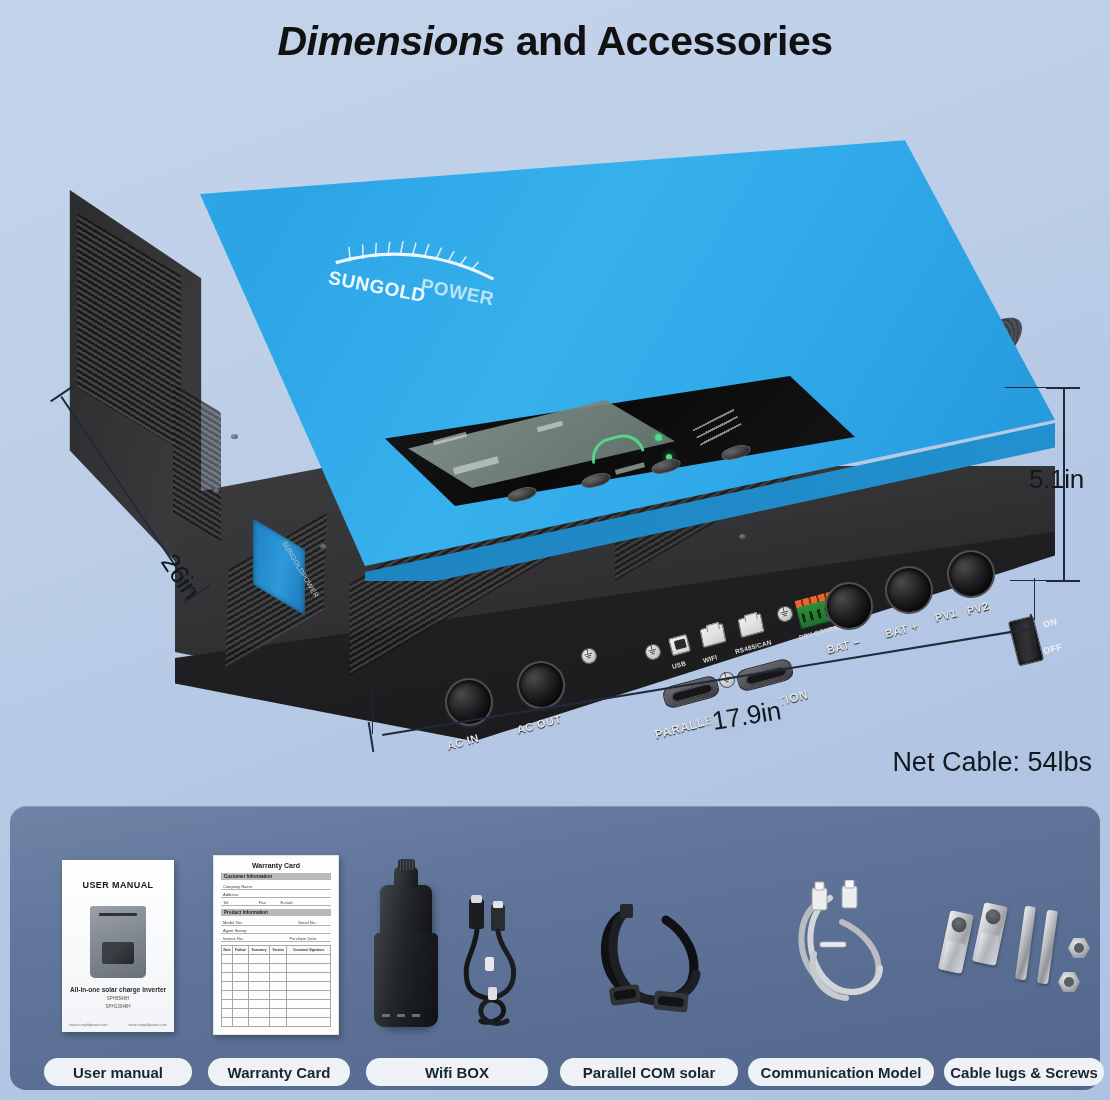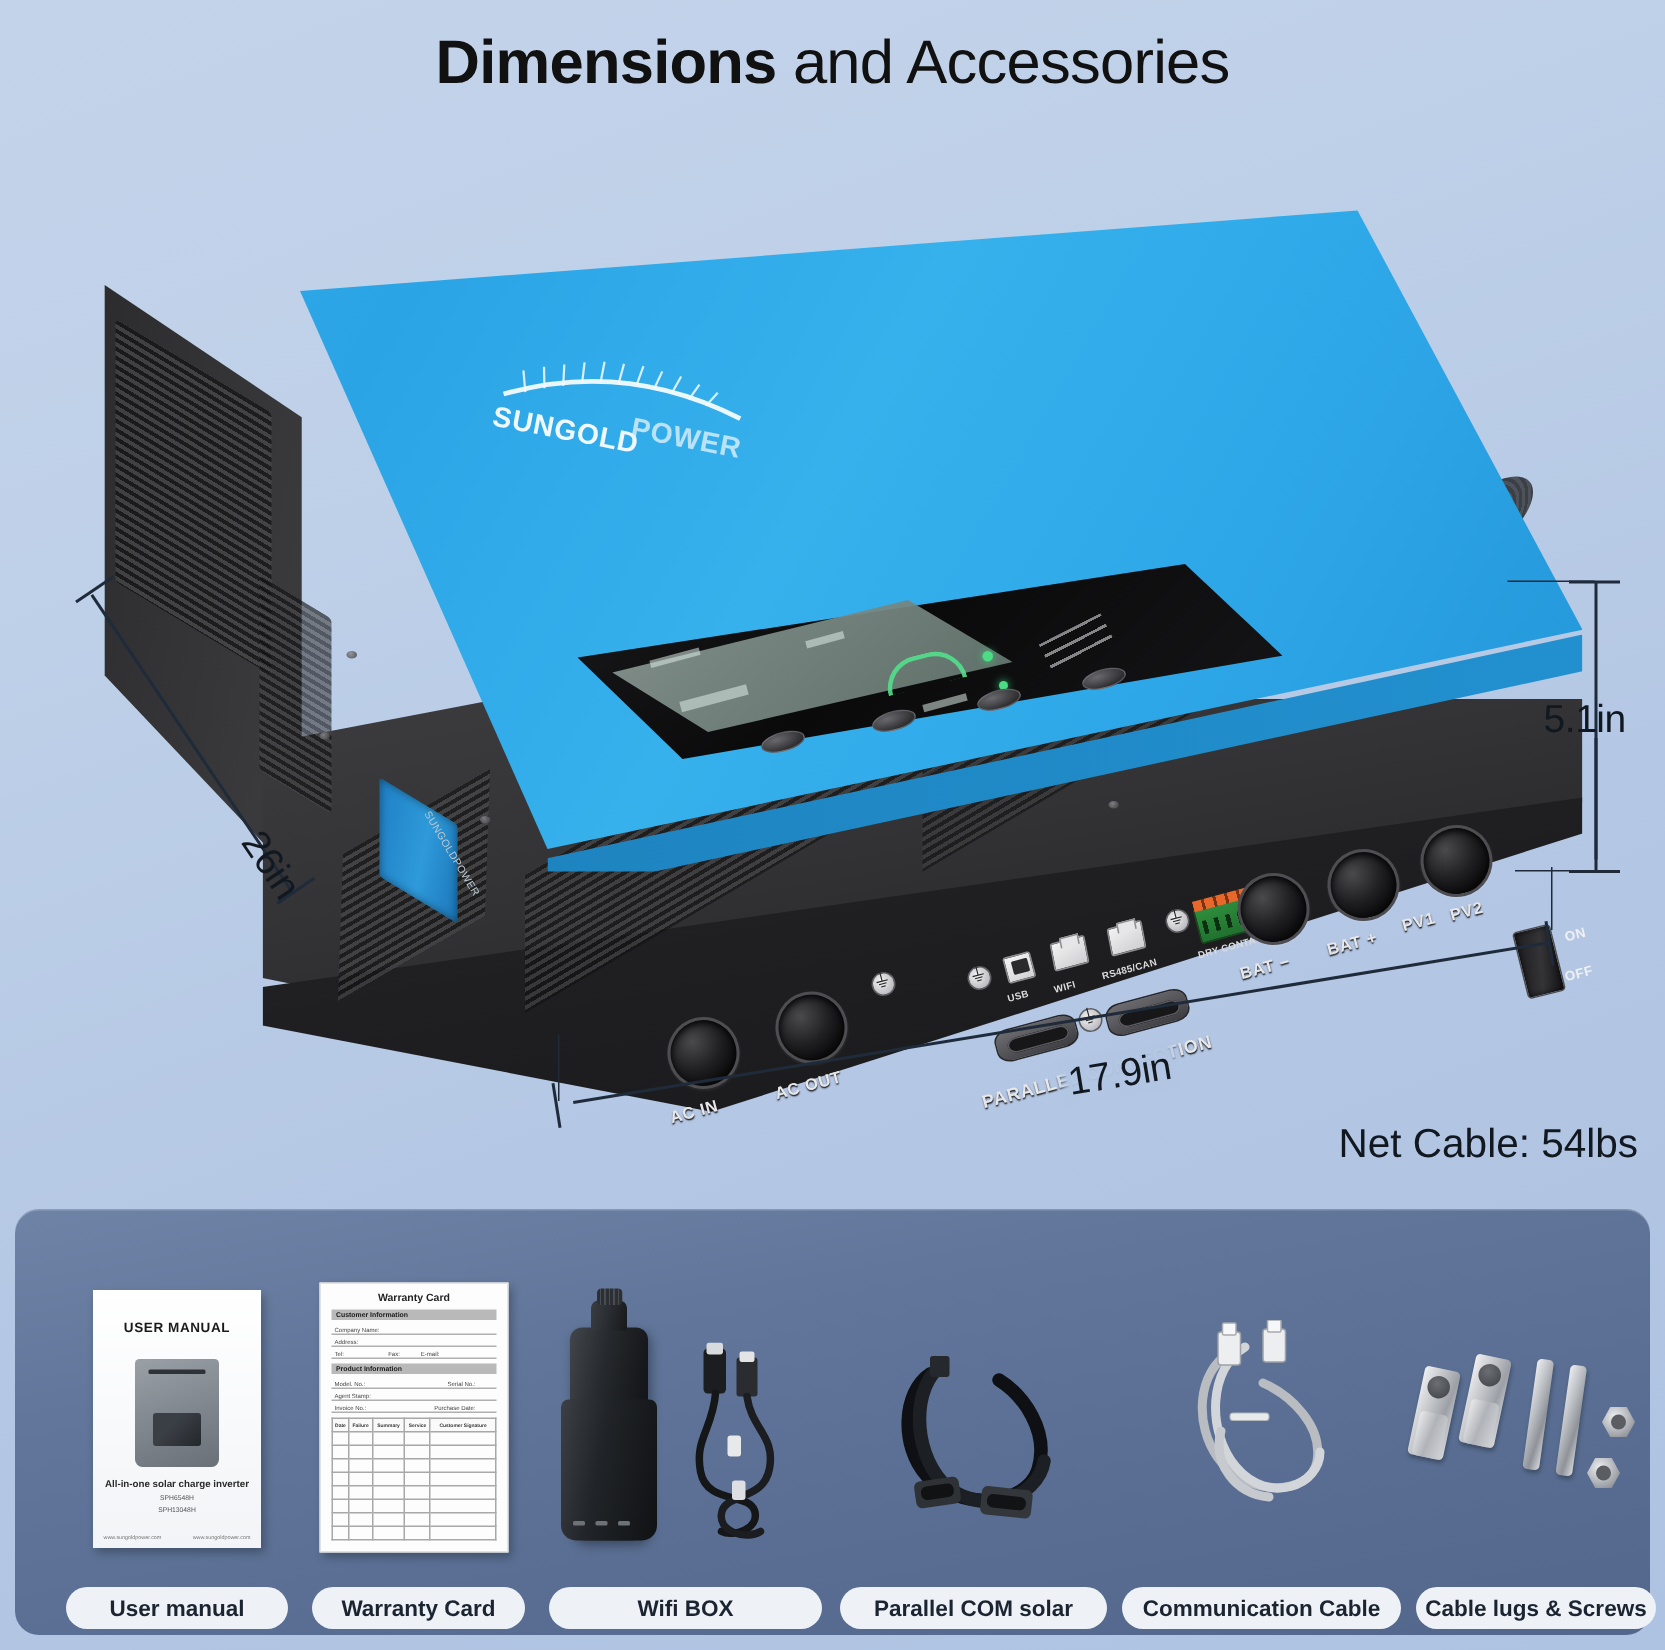--- a/index.html
+++ b/index.html
@@ -9,22 +9,22 @@
     background: linear-gradient(160deg, #c3d3ea 0%, #bed0e8 30%, #b4c7e4 60%, #aec3e2 100%);
     position: relative; overflow: hidden;
   }
 
   
   .title {
     text-align: center; padding-top: 18px;
     font-size: 41px; color: #111; letter-spacing: -0.5px;
     white-space: nowrap;
   }
-  .title .b { font-weight: bold; }
-  .title .n { font-weight: normal; }
+  .title .b { font-weight: bold; font-style: italic; }
+  .title .n { font-weight: bold; }
 
   
   .stage { position: absolute; left: 0; top: 86px; width: 1110px; height: 700px; }
 
   
   .unit { position: absolute; left: 55px; top: 50px; width: 990px; height: 620px; }
 
   
   .lid {
     position: absolute; left: 0; top: 0; width: 1000px; height: 430px;
@@ -690,14 +690,14 @@
   <div class="bolt" style="left:80px;top:6px;"></div>
   <div class="bolt" style="left:102px;top:10px;"></div>
   <div class="nut" style="left:128px;top:38px;"></div>
   <div class="nut" style="left:118px;top:72px;"></div>
 </div>
 
 <div class="acc-label" style="left:44px;width:148px;">User manual</div>
 <div class="acc-label" style="left:208px;width:142px;">Warranty Card</div>
 <div class="acc-label" style="left:366px;width:182px;">Wifi  BOX</div>
 <div class="acc-label" style="left:560px;width:178px;">Parallel COM solar</div>
-<div class="acc-label" style="left:748px;width:186px;">Communication Cable</div>
+<div class="acc-label" style="left:748px;width:186px;">Communication Model</div>
 <div class="acc-label" style="left:944px;width:160px;">Cable lugs &amp; Screws</div>
 
 </body></html>

